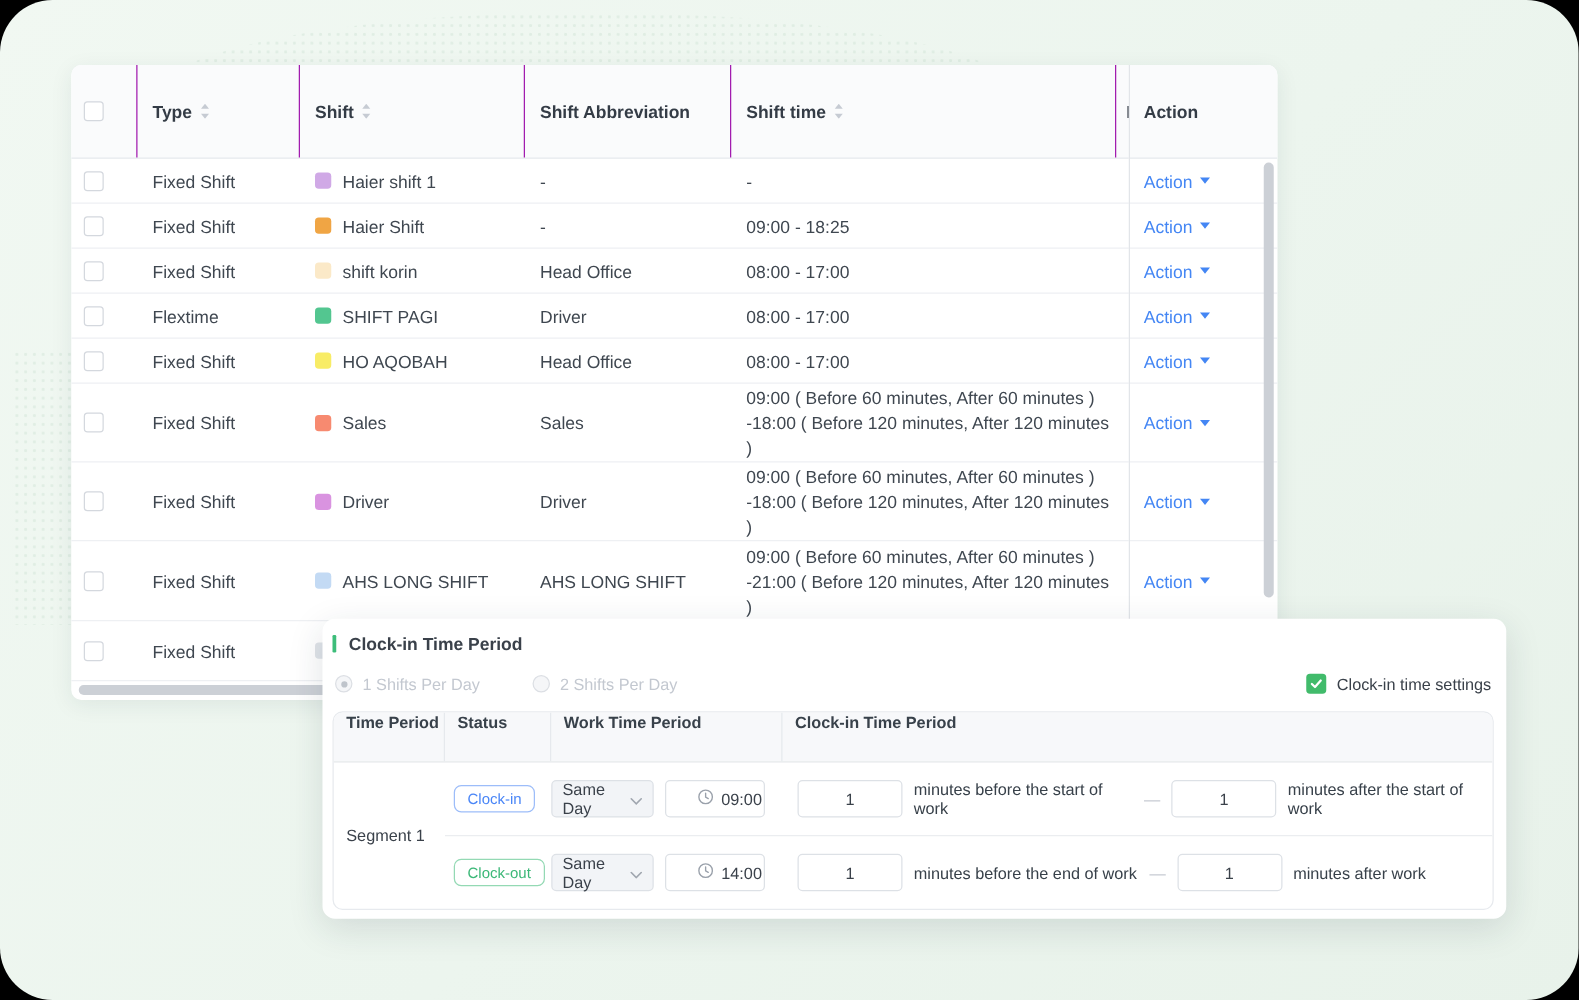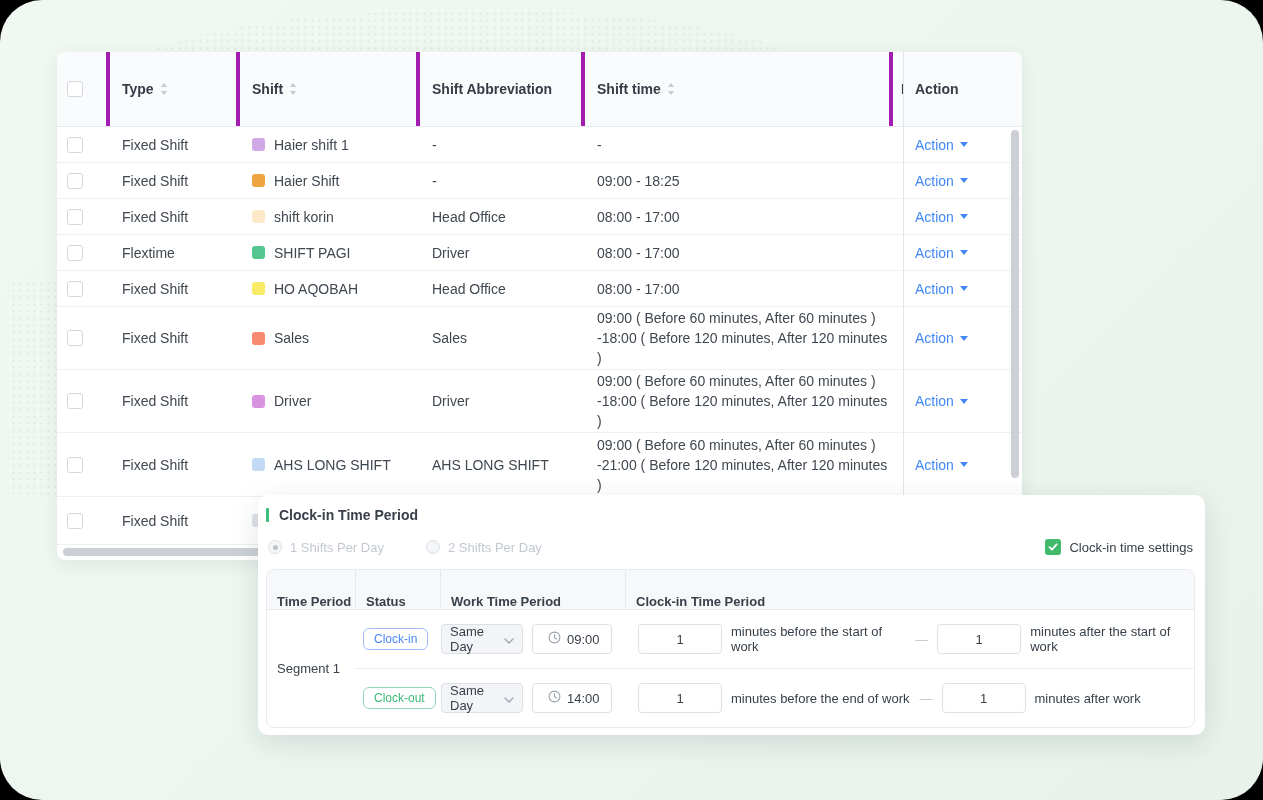--- a/index.html
+++ b/index.html
@@ -6,21 +6,21 @@
   *{box-sizing:border-box;font-family:"Liberation Sans",sans-serif;}
   .screen{position:relative;width:1263px;height:800px;border-radius:42px;overflow:hidden;
     background:linear-gradient(135deg,#f1f8f2 0%,#ecf5ee 55%,#e8f2ea 100%);}
   .speckle{position:absolute;opacity:.55;pointer-events:none;
     background-image:radial-gradient(#d4e6d9 1px,transparent 1.4px);background-size:7px 7px;}
   
   .card{position:absolute;left:57px;top:52px;width:965px;height:508px;background:#fff;
     border-radius:8px;box-shadow:0 4px 18px rgba(30,45,60,.08);overflow:hidden;z-index:1;}
   .thead{display:flex;height:75px;background:#fafbfc;border-bottom:1px solid #e6e9ed;}
   .th{display:flex;align-items:center;gap:6px;font-size:14px;font-weight:700;color:#343c46;
-    border-right:4px solid #a21caf;padding-left:12px;}
+    border-right:1px solid #a21caf;padding-left:12px;}
   .th:last-child{border-right:none;}
   .c-check{width:53px;flex:none;padding-left:10px;}
   .c-type{width:130px;flex:none;}
   .c-shift{width:180px;flex:none;}
   .c-abbr{width:165px;flex:none;}
   .c-time{width:308px;flex:none;padding-right:4px;}
   .c-b{flex:1;padding-left:8px;}
   .row{display:flex;border-bottom:1px solid #eef0f3;align-items:center;font-size:14px;color:#3f4750;}
   .cell{display:flex;align-items:center;padding-left:12px;height:100%;}
   .cell.c-check{padding-left:10px;}
@@ -47,41 +47,41 @@
   .panel-title{font-size:14px;font-weight:600;color:#3a414a;}
   .radio-row{display:flex;align-items:center;margin:16px 0 14px 2px;}
   .radio-item{display:flex;align-items:center;gap:8px;font-size:13px;color:#c3c8d0;margin-right:42px;cursor:pointer;}
   .radio{width:14px;height:14px;border-radius:50%;border:1px solid #dcdfe4;background:#f5f6f8;
     display:flex;align-items:center;justify-content:center;flex:none;}
   .radio .dot{width:5px;height:5px;border-radius:50%;background:#bfc4cb;}
   .settings-check{margin-left:auto;display:flex;align-items:center;gap:8px;font-size:13px;color:#3a414a;cursor:pointer;margin-right:2px;}
   .gcb{width:16px;height:16px;border-radius:3px;background:#41bb6b;display:flex;align-items:center;justify-content:center;flex:none;}
   .itable{border:1px solid #e7eaee;border-radius:8px;overflow:hidden;}
   .ithead{display:flex;height:40px;background:#f7f8fa;border-bottom:1px solid #e8eaec;}
-  .ith{display:flex;align-items:flex-end;padding-left:10px;font-size:13px;font-weight:700;color:#38414a;
+  .ith{display:flex;align-items:flex-start;padding-left:10px;font-size:13px;font-weight:700;color:#38414a;
     border-right:1px solid #e6e9ed;}
   .ith:last-child{border-right:none;}
   .ic-seg{width:89px;flex:none;}
   .ic-status{width:85px;flex:none;}
   .ic-work{width:185px;flex:none;}
   .ic-clock{flex:1;}
   .itbody{display:flex;}
   .seg-col{width:89px;flex:none;display:flex;align-items:center;padding-left:10px;font-size:13px;color:#3a414a;}
   .seg-content{flex:1;}
   .seg-line{display:flex;align-items:center;height:58px;}
   .seg-line + .seg-line{border-top:1px solid #ebedf0;height:59px;}
   .st-zone{width:85px;flex:none;display:flex;padding-left:7px;}
   .badge{font-size:12px;padding:3px 10px;border-radius:6px;border:1px solid;background:#fff;white-space:nowrap;text-align:right;}
   .b-in{color:#4a86f7;border-color:#9dbdf9;}
   .b-out{color:#3cb878;border-color:#94d9b4;}
   .work-zone{width:185px;flex:none;display:flex;align-items:center;gap:9px;}
   .selectbox{width:82px;height:30px;background:#f2f4f7;border:1px solid #dde1e6;border-radius:4px;
     display:flex;align-items:center;justify-content:space-between;padding:0 8px;font-size:13px;color:#3a414a;cursor:pointer;}
   .timefield{width:80px;height:30px;background:#fff;border:1px solid #dde1e6;border-radius:4px;
-    display:flex;align-items:center;gap:6px;padding:0 15px;font-size:13px;color:#3a414a;cursor:pointer;}
+    display:flex;align-items:center;gap:6px;padding:0 25px;font-size:13px;color:#3a414a;cursor:pointer;}
   .clock-zone{flex:1;display:flex;align-items:center;gap:9px;padding-left:12px;font-size:13px;color:#38414a;}
   .numinput{width:84px;height:30px;border:1px solid #dde1e6;border-radius:4px;text-align:center;
     font-size:13px;color:#3a414a;outline:none;background:#fff;}
   .dash{color:#c2c7cf;margin:0 0 0 1px;}
 </style>
 </head>
 <body>
 
 <div class="screen">
   <div class="speckle" style="left:120px;top:10px;width:700px;height:140px;border-radius:50%;"></div>

